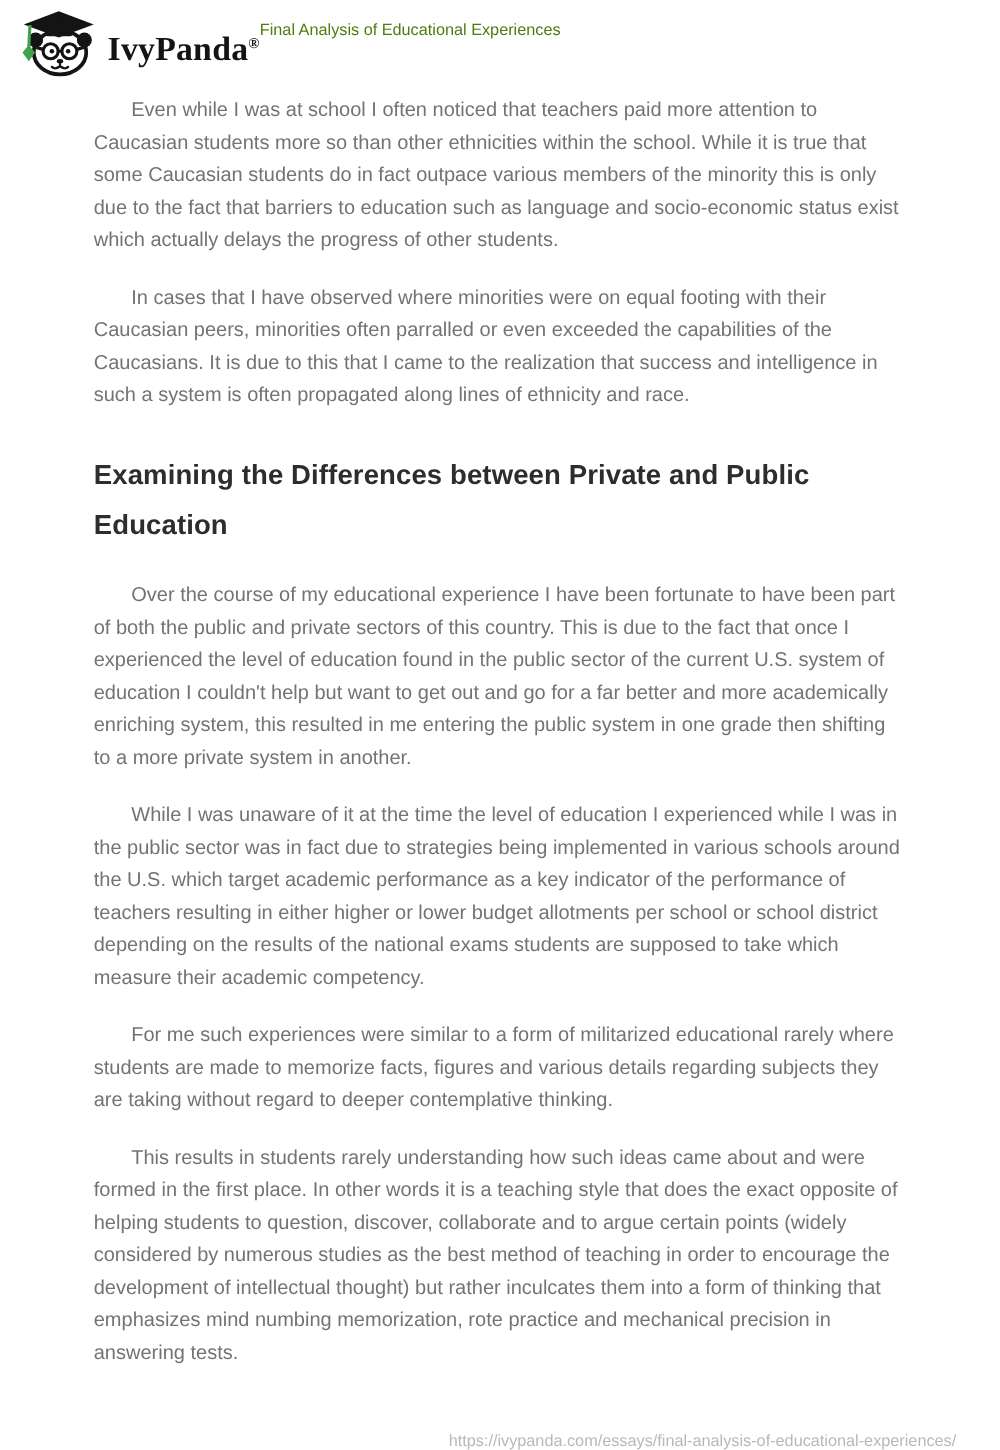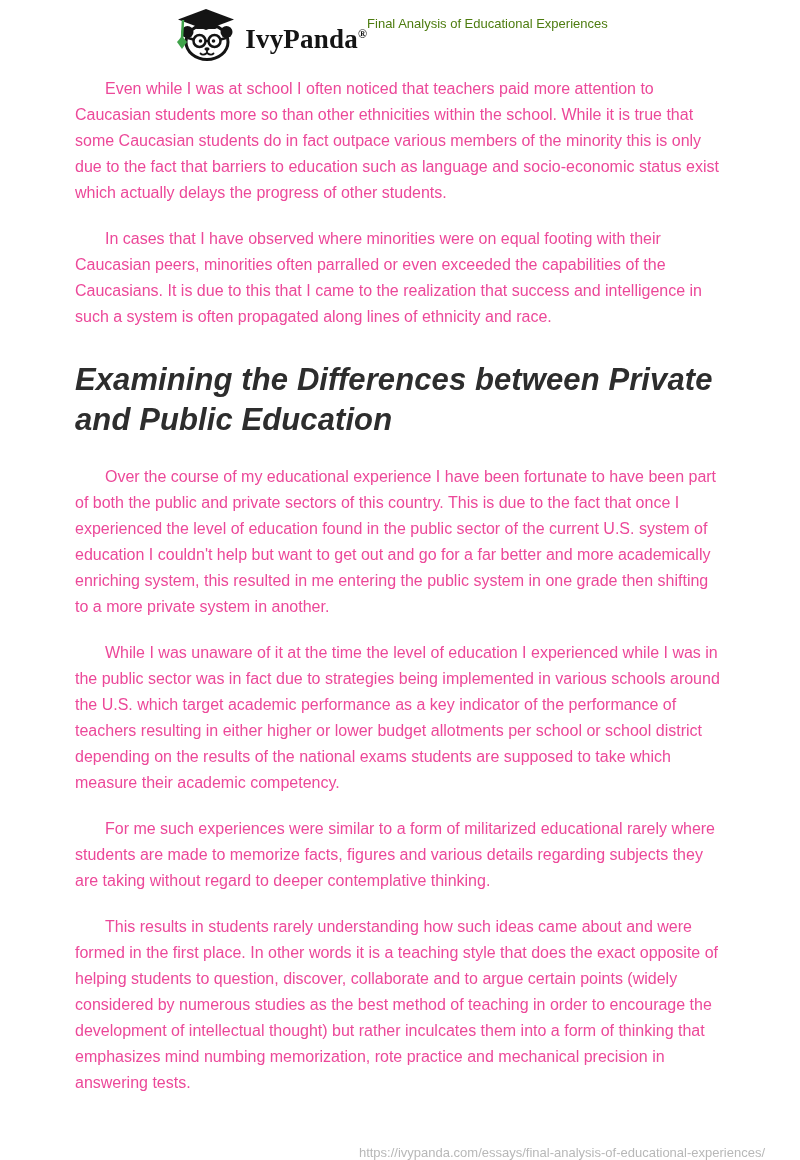--- a/index.html
+++ b/index.html
@@ -8,21 +8,21 @@
     width: 800px;
     height: 1160px;
     margin: 0 auto;
     position: relative;
     font-family: "Liberation Sans", sans-serif;
     color: #3f3f3f;
     overflow: hidden;
   }
   .page-header {
     display: flex;
-    justify-content: center;
+    justify-content: flex-start;
     align-items: flex-start;
     padding: 8px 33px 0 14px;
     height: 62px;
   }
   .brand {
     display: flex;
     align-items: center;
     gap: 8px;
   }
   .brand svg { display: block; }
@@ -45,33 +45,32 @@
     color: #4d7c0f;
     padding-top: 8px;
     text-align: right;
   }
   main {
     margin: 14px 80px 0 75px;
   }
   main p {
     font-size: 16px;
     line-height: 26px;
-    color: #ec4899;
+    color: #737373;
     text-indent: 30px;
     margin-bottom: 20px;
     text-align: left;
   }
   main h2 {
-    font-size: 31px;
+    font-size: 22px;
     line-height: 40px;
     font-weight: 700;
     color: #2d2d2d;
     margin: 30px 0 24px 0;
     letter-spacing: 0.1px;
-    font-style: italic;
   }
   .page-footer {
     position: absolute;
     bottom: 0;
     left: 0;
     right: 35px;
     text-align: right;
     font-size: 13px;
     color: #b8b8b8;
   }

